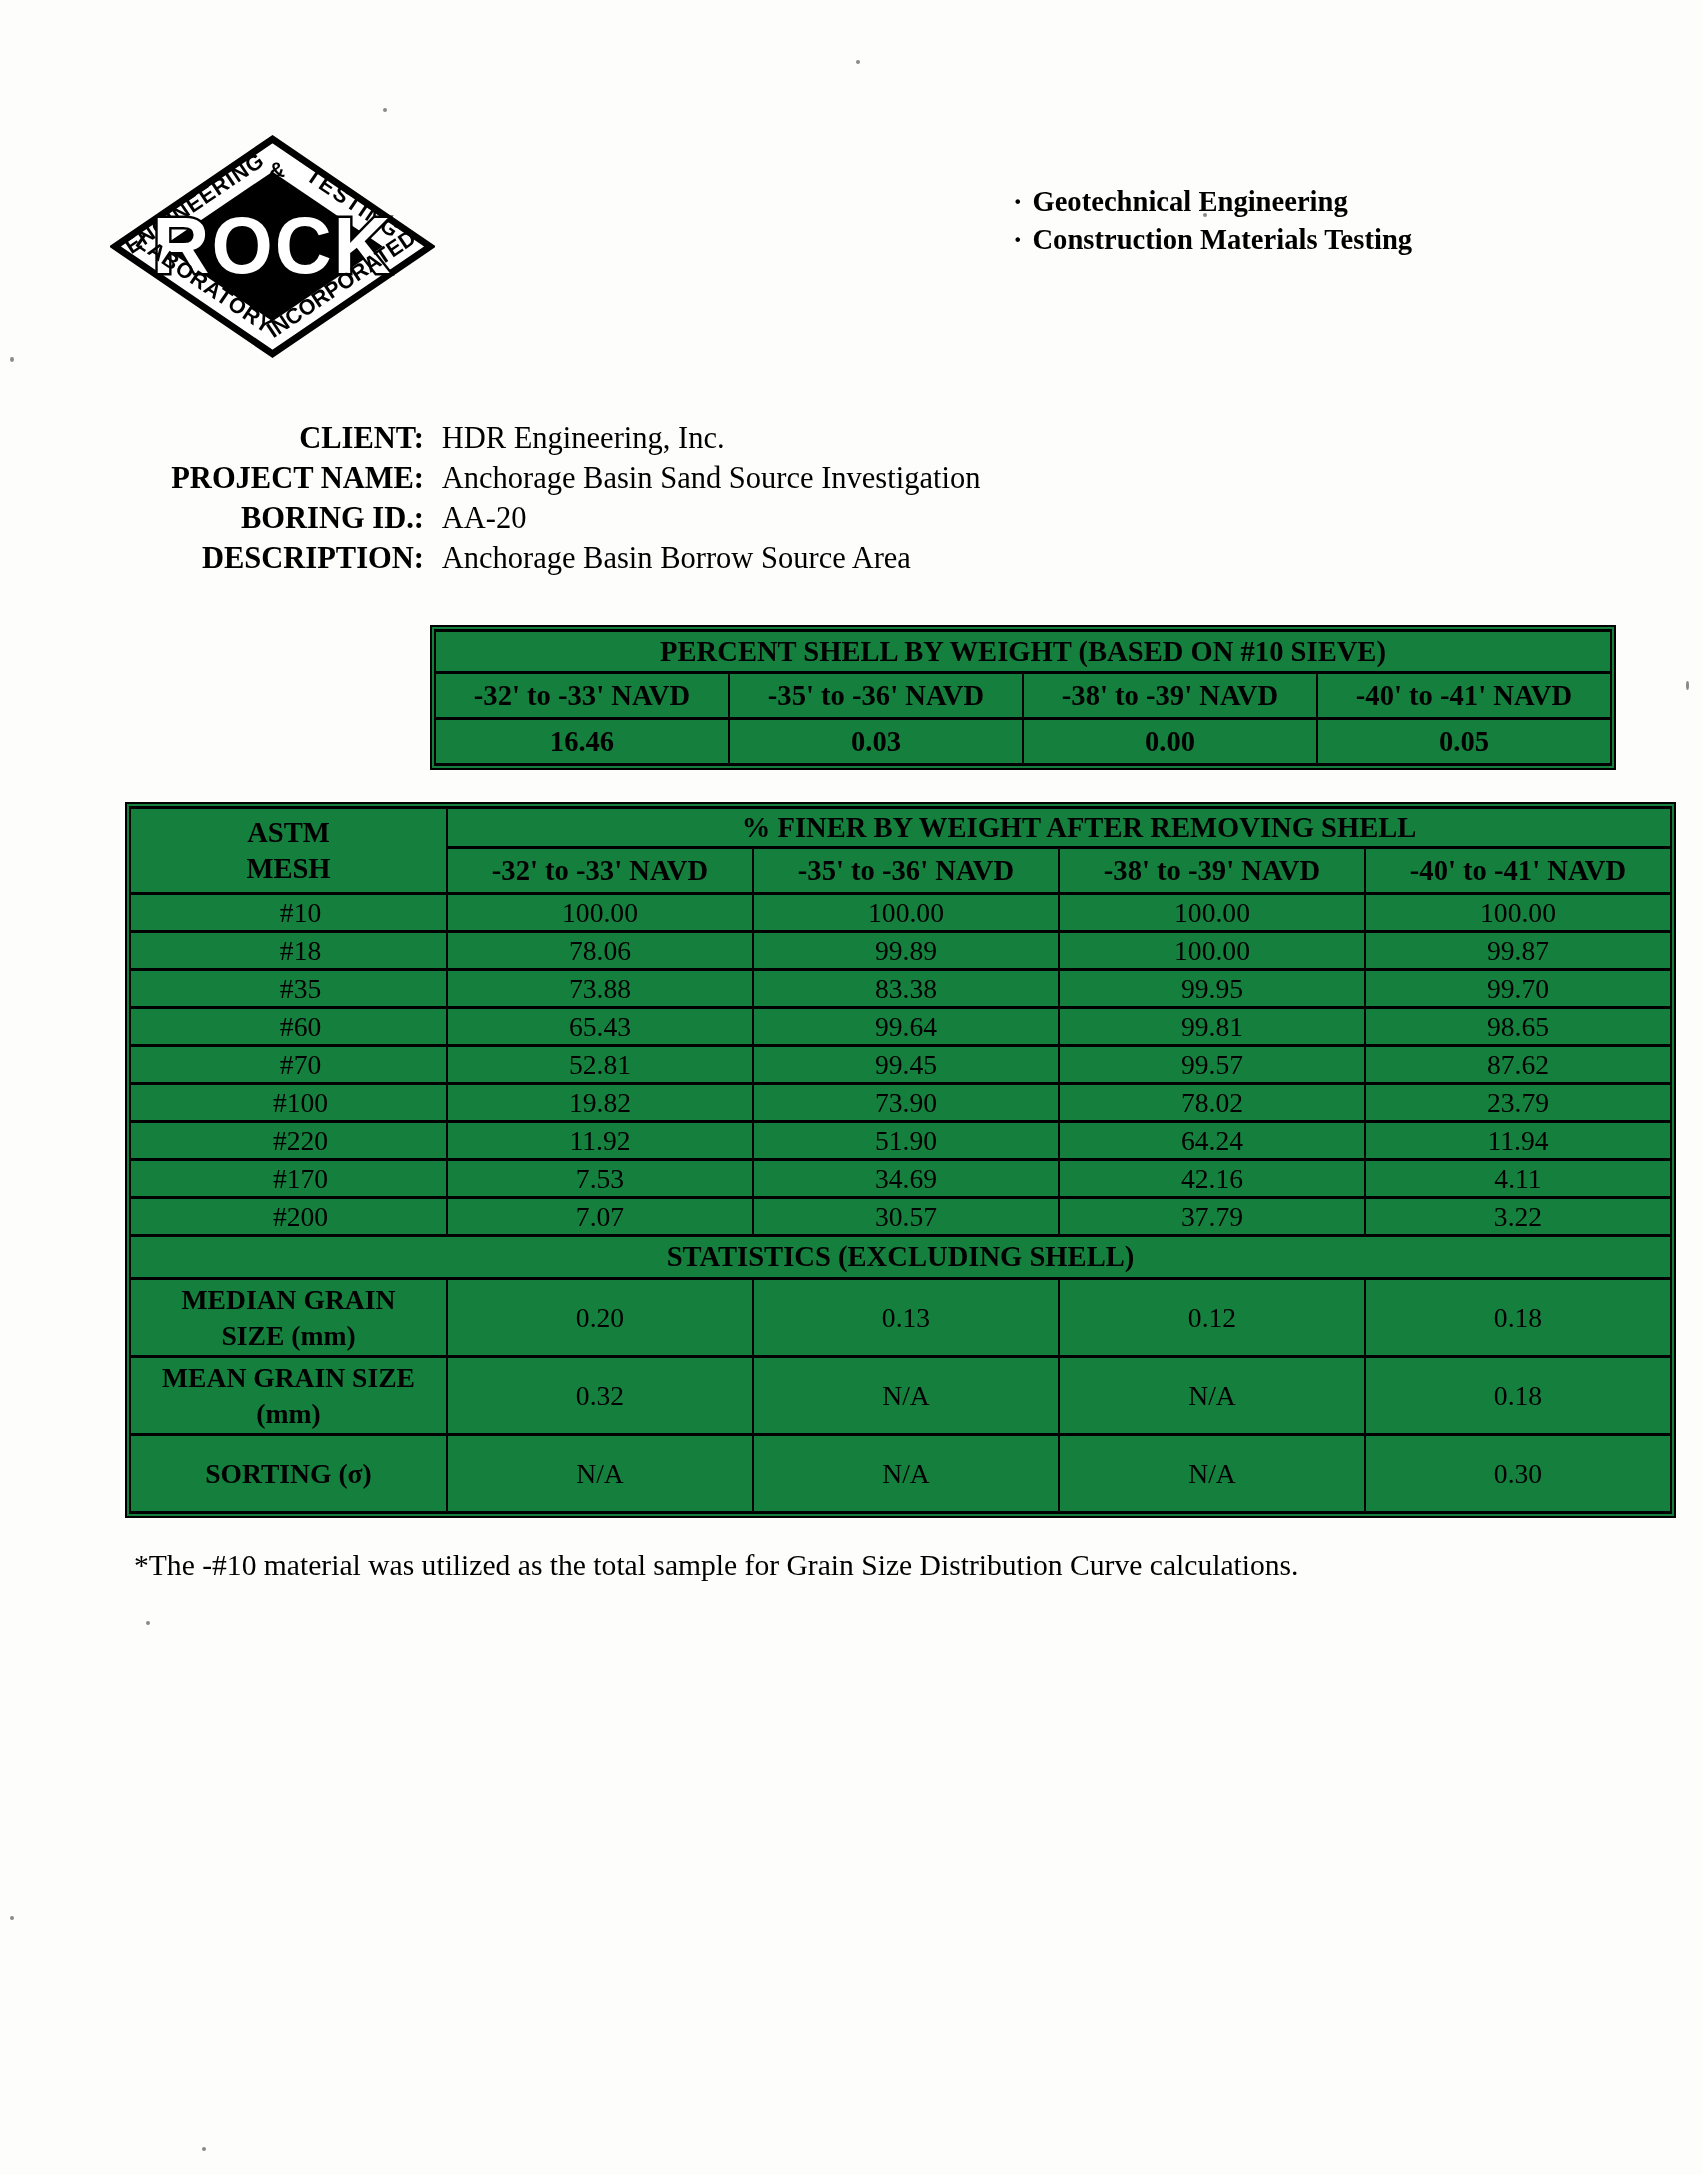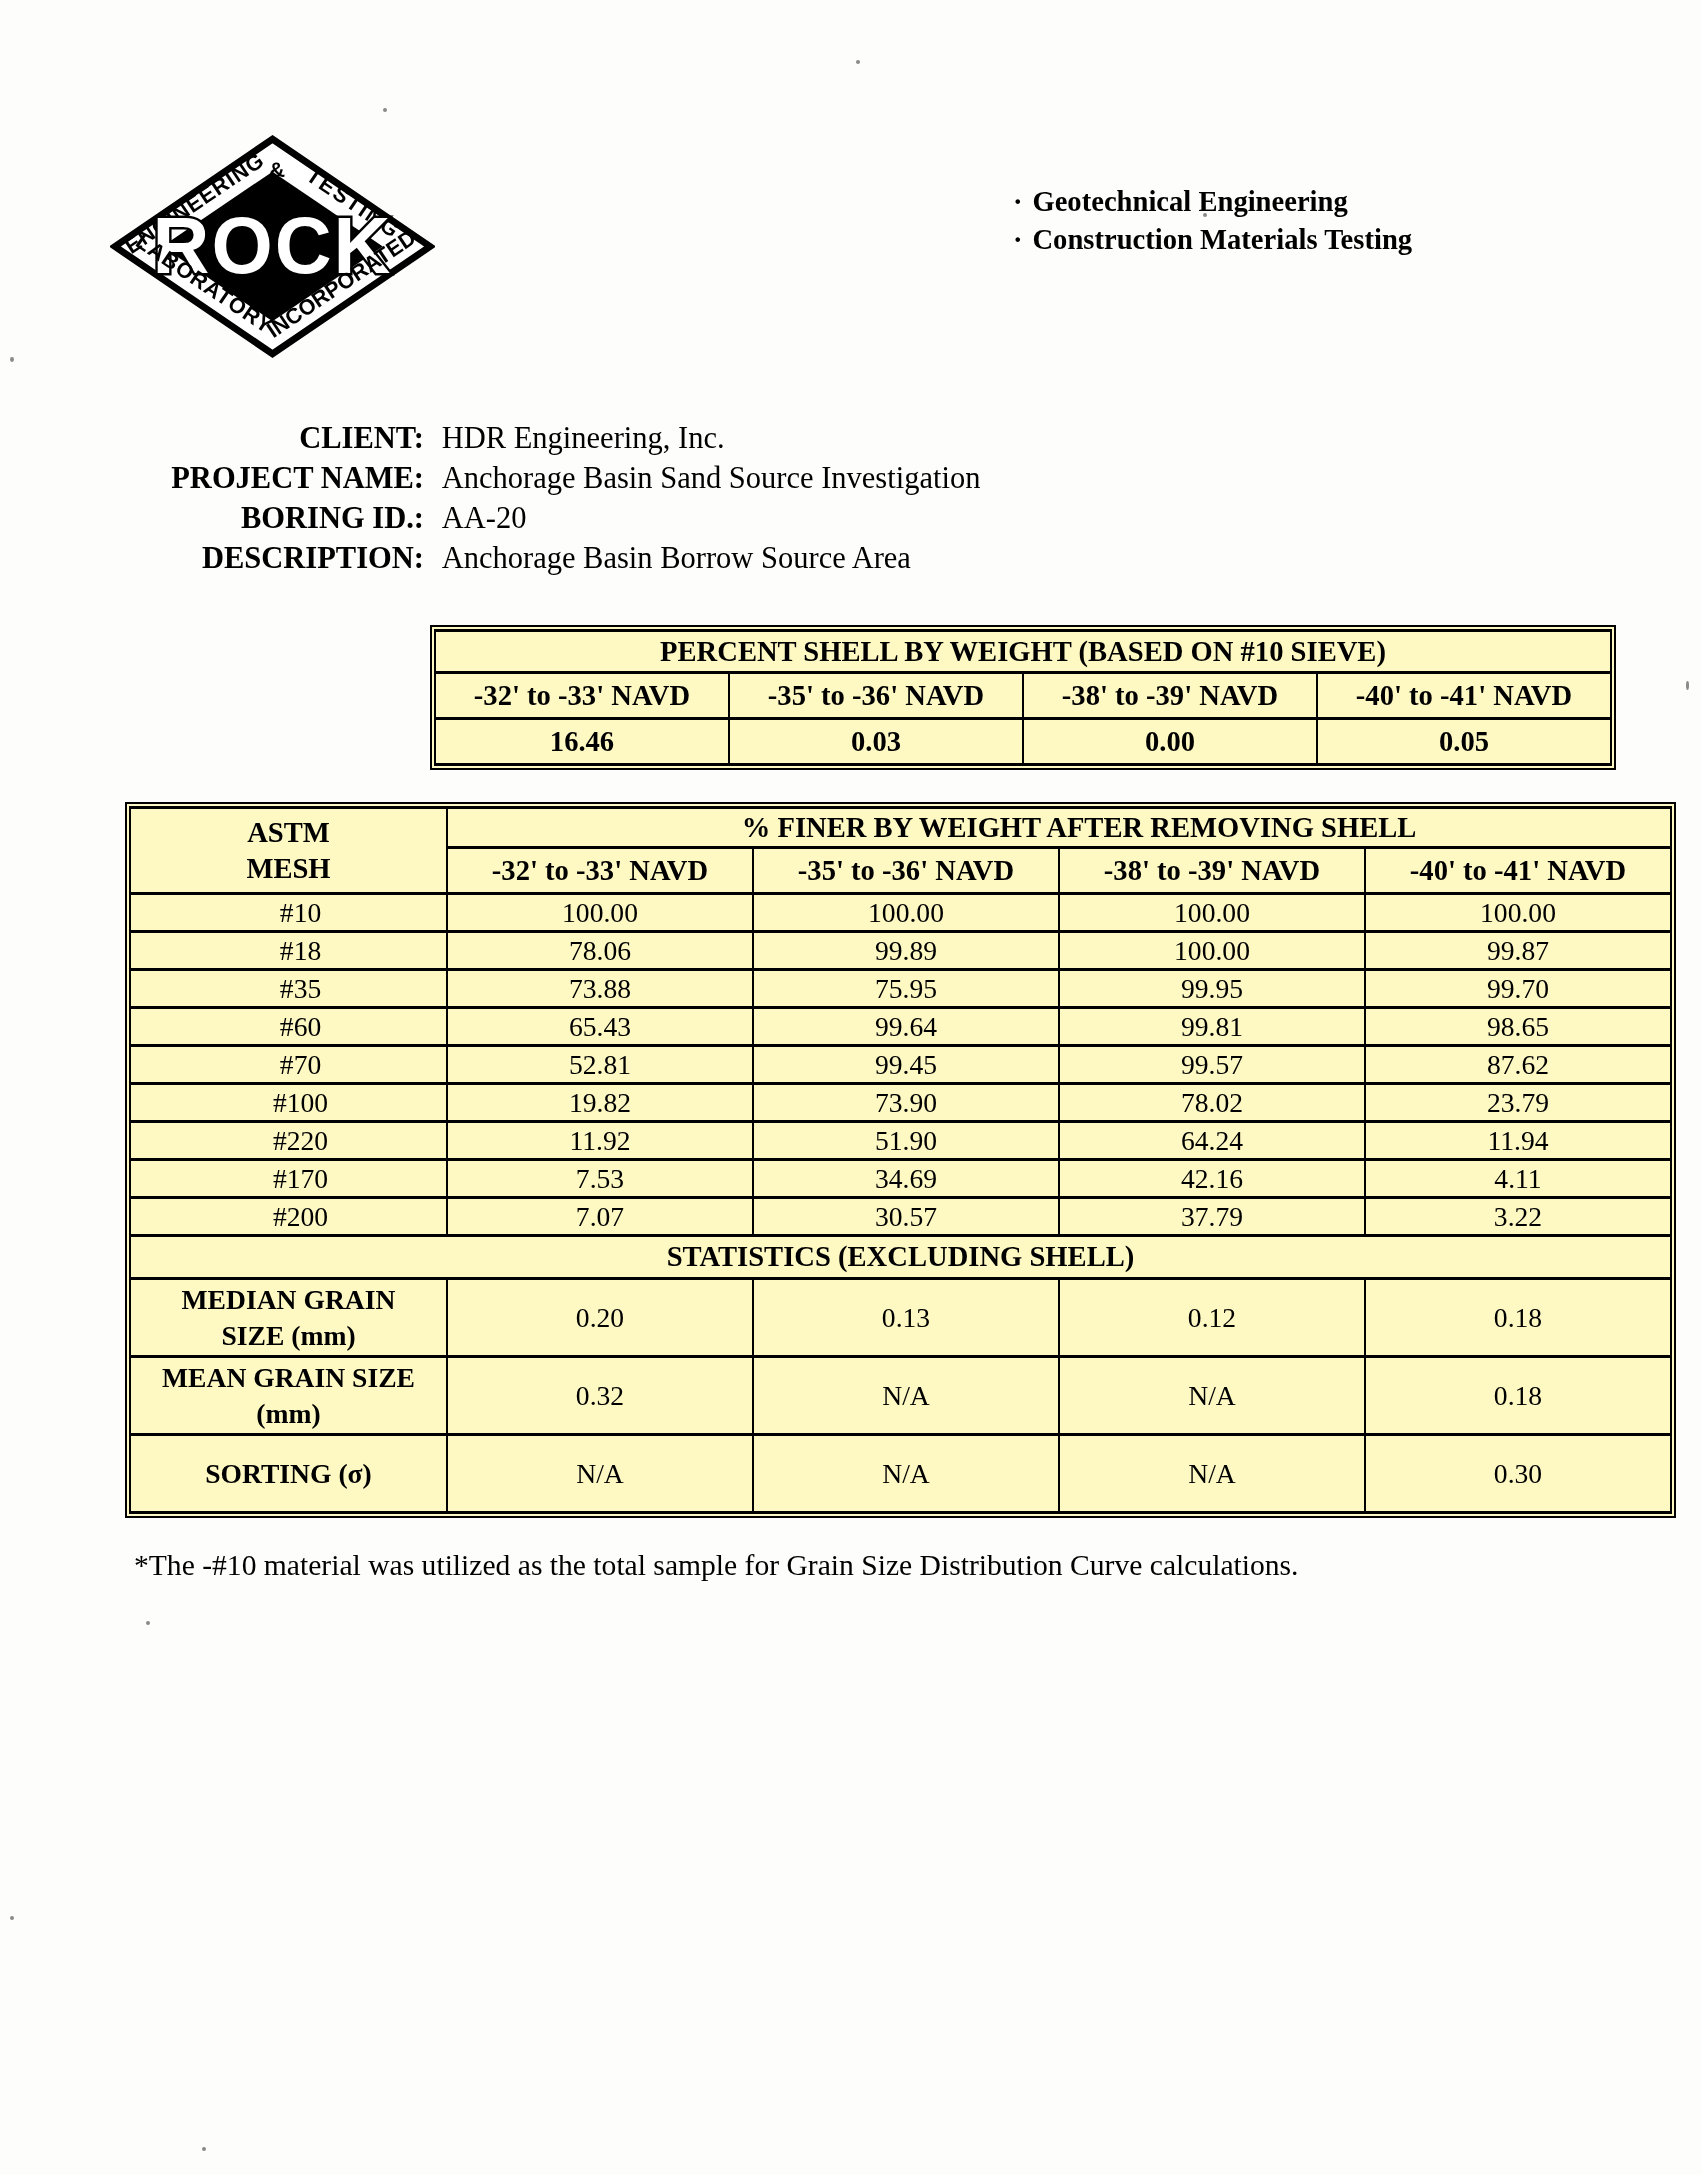--- a/index.html
+++ b/index.html
@@ -15,21 +15,21 @@
   .services .line{display:flex;align-items:baseline;}
   .services .bullet{margin-right:9.9px;font-size:28.6px;}
 
   
   .project{position:absolute;left:128px;top:418px;font-size:30.5px;}
   .prow{display:flex;line-height:40px;}
   .plabel{width:296px;text-align:right;font-weight:bold;white-space:nowrap;}
   .pvalue{margin-left:17.7px;white-space:nowrap;}
 
   
-  .dbl{border:2px solid #000;padding:2px;background:#fef9c3;box-sizing:border-box;}
+  .dbl{border:2px solid #000;padding:2px;background:#15803d;box-sizing:border-box;}
   table{border-collapse:collapse;width:100%;table-layout:fixed;}
   th,td{border:solid #000;border-width:3px 2px;text-align:center;vertical-align:middle;
         padding:0 3.9px;overflow:hidden;}
 
   .tbl1{position:absolute;left:430px;top:625px;width:1186px;}
   .tbl1 .title-cell{font-weight:bold;font-size:28.6px;height:39px;}
   .tbl1 th.navd{font-weight:bold;font-size:28.6px;height:43px;}
   .tbl1 td.val{font-weight:bold;font-size:28.6px;height:43px;}
 
   .tbl2{position:absolute;left:125px;top:802px;width:1551px;}
@@ -150,21 +150,21 @@
           <tr>
             <td class="mesh-label">#18</td>
             <td class="pf">78.06</td>
             <td class="pf">99.89</td>
             <td class="pf">100.00</td>
             <td class="pf">99.87</td>
           </tr>
           <tr>
             <td class="mesh-label">#35</td>
             <td class="pf">73.88</td>
-            <td class="pf">75.95</td>
+            <td class="pf">83.38</td>
             <td class="pf">99.95</td>
             <td class="pf">99.70</td>
           </tr>
           <tr>
             <td class="mesh-label">#60</td>
             <td class="pf">65.43</td>
             <td class="pf">99.64</td>
             <td class="pf">99.81</td>
             <td class="pf">98.65</td>
           </tr>

